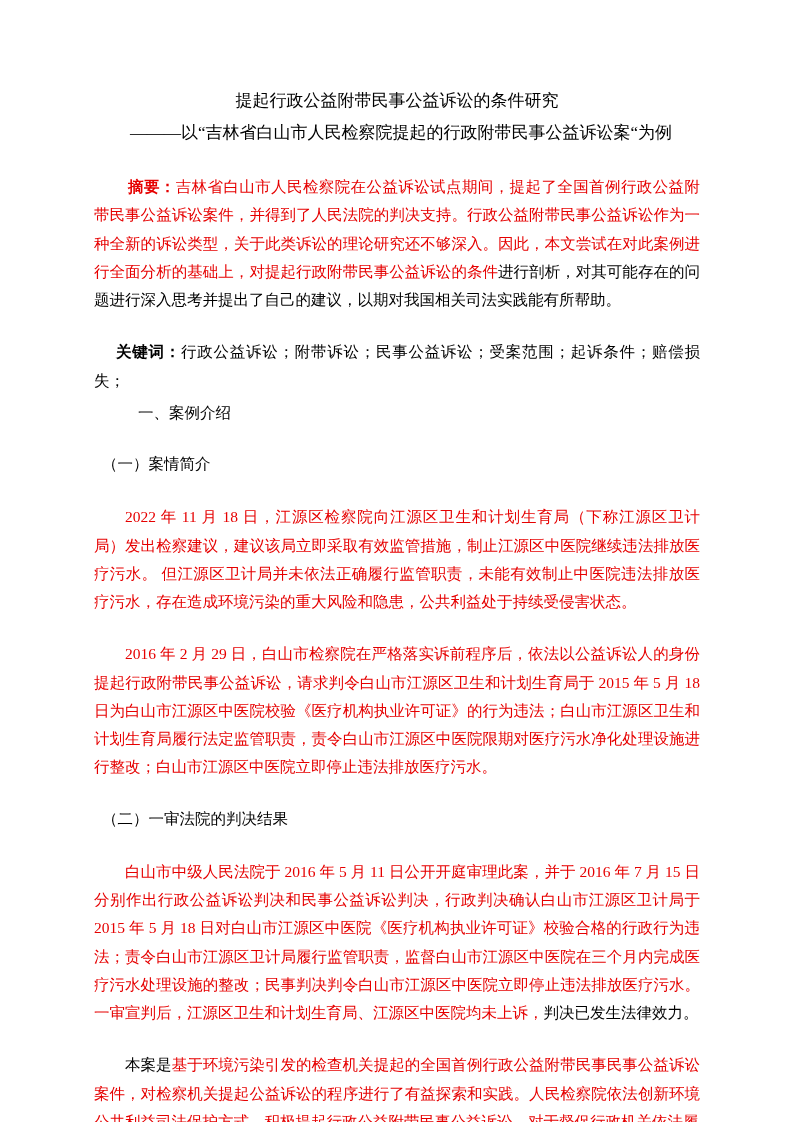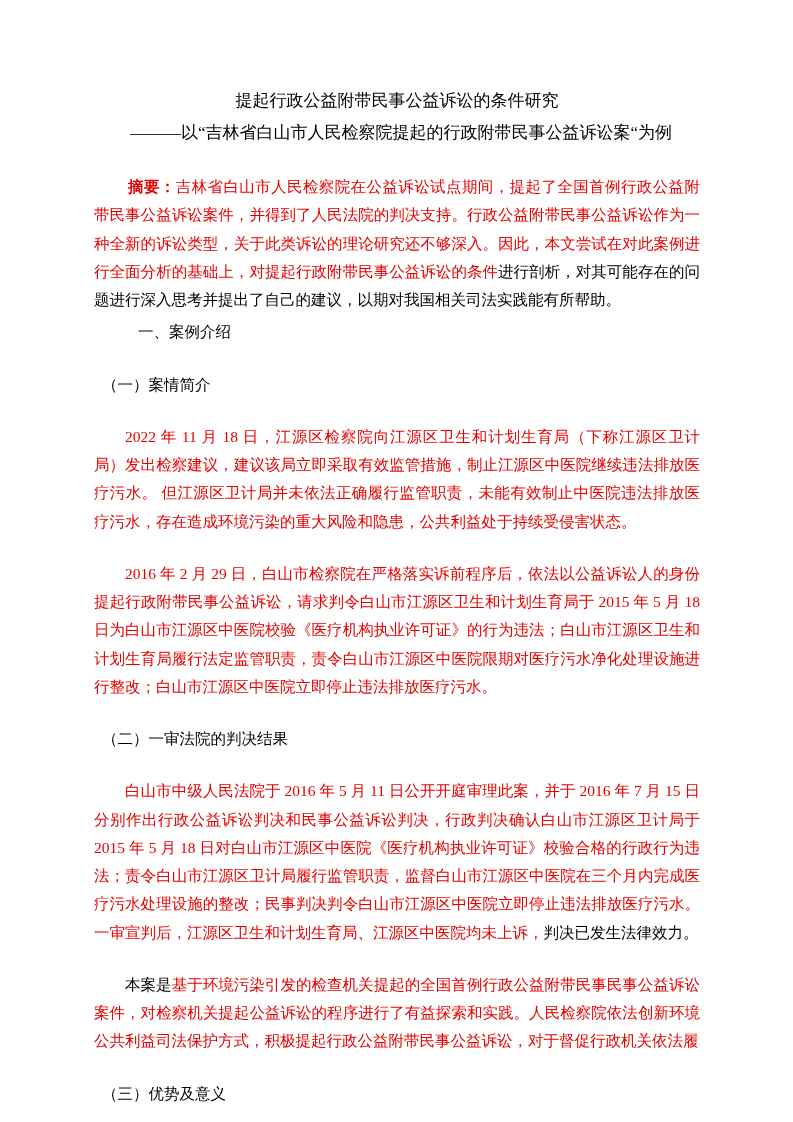--- a/index.html
+++ b/index.html
@@ -31,34 +31,35 @@
   .block {
     font-size: 15.5px;
     line-height: 28.25px;
     text-align: justify;
     text-justify: inter-ideograph;
     margin-top: 24px;
   }
   .abstract       { text-indent: 34px; }
   .keywords       { text-indent: 22px; }
   .heading1       { text-indent: 44px; margin-top: 4px; text-align: left; }
-  .heading2       { text-indent: 8px;  text-align: left; }
+  .heading2       { text-indent: 8px;  text-align: left; font-family: Liberation Mono, monospace; }
   .paragraph      { text-indent: 31px; }
   .paragraph-deep { text-indent: 46px; }
   .red  { color: var(--red); }
   .bold { font-weight: bold; }
 </style>
 </head>
 <body>
 
 <div class="page">
   <div class="title">提起行政公益附带民事公益诉讼的条件研究</div>
   <div class="subtitle">———以“吉林省白山市人民检察院提起的行政附带民事公益诉讼案“为例</div>
   <div id="doc-body">
       <div class="block abstract"><span class="red bold">摘要：</span><span class="red ">吉林省白山市人民检察院在公益诉讼试点期间，提起了全国首例行政公益附带民事公益诉讼案件，并得到了人民法院的判决支持。行政公益附带民事公益诉讼作为一种全新的诉讼类型，关于此类诉讼的理论研究还不够深入。因此，本文尝试在对此案例进行全面分析的基础上，对提起行政附带民事公益诉讼的条件</span><span class="">进行剖析，对其可能存在的问题进行深入思考并提出了自己的建议，以期对我国相关司法实践能有所帮助。</span></div>
+      <div class="block keywords"><span class="bold">关键词：</span><span class="">行政公益诉讼；附带诉讼；民事公益诉讼；受案范围；起诉条件；赔偿损失；</span></div>
       <div class="block heading1"><span class="">一、案例介绍</span></div>
       <div class="block heading2"><span class="">（一）案情简介</span></div>
       <div class="block paragraph"><span class="red ">2022 年 11 月 18 日，江源区检察院向江源区卫生和计划生育局（下称江源区卫计局）发出检察建议，建议该局立即采取有效监管措施，制止江源区中医院继续违法排放医疗污水。 但江源区卫计局并未依法正确履行监管职责，未能有效制止中医院违法排放医疗污水，存在造成环境污染的重大风险和隐患，公共利益处于持续受侵害状态。</span></div>
       <div class="block paragraph"><span class="red ">2016 年 2 月 29 日，白山市检察院在严格落实诉前程序后，依法以公益诉讼人的身份提起行政附带民事公益诉讼，请求判令白山市江源区卫生和计划生育局于 2015 年 5 月 18 日为白山市江源区中医院校验《医疗机构执业许可证》的行为违法；白山市江源区卫生和计划生育局履行法定监管职责，责令白山市江源区中医院限期对医疗污水净化处理设施进行整改；白山市江源区中医院立即停止违法排放医疗污水。</span></div>
       <div class="block heading2"><span class="">（二）一审法院的判决结果</span></div>
       <div class="block paragraph"><span class="red ">白山市中级人民法院于 2016 年 5 月 11 日公开开庭审理此案，并于 2016 年 7 月 15 日分别作出行政公益诉讼判决和民事公益诉讼判决，行政判决确认白山市江源区卫计局于 2015 年 5 月 18 日对白山市江源区中医院《医疗机构执业许可证》校验合格的行政行为违法；责令白山市江源区卫计局履行监管职责，监督白山市江源区中医院在三个月内完成医疗污水处理设施的整改；民事判决判令白山市江源区中医院立即停止违法排放医疗污水。一审宣判后，江源区卫生和计划生育局、江源区中医院均未上诉，</span><span class="">判决已发生法律效力。</span></div>
       <div class="block paragraph"><span class="">本案是</span><span class="red ">基于环境污染引发的检查机关提起的全国首例行政公益附带民事民事公益诉讼案件，对检察机关提起公益诉讼的程序进行了有益探索和实践。人民检察院依法创新环境公共利益司法保护方式，积极提起行政公益附带民事公益诉讼，对于督促行政机关依法履</span></div>
       <div class="block heading2"><span class="">（三）优势及意义</span></div>
     </div>
 </div>

